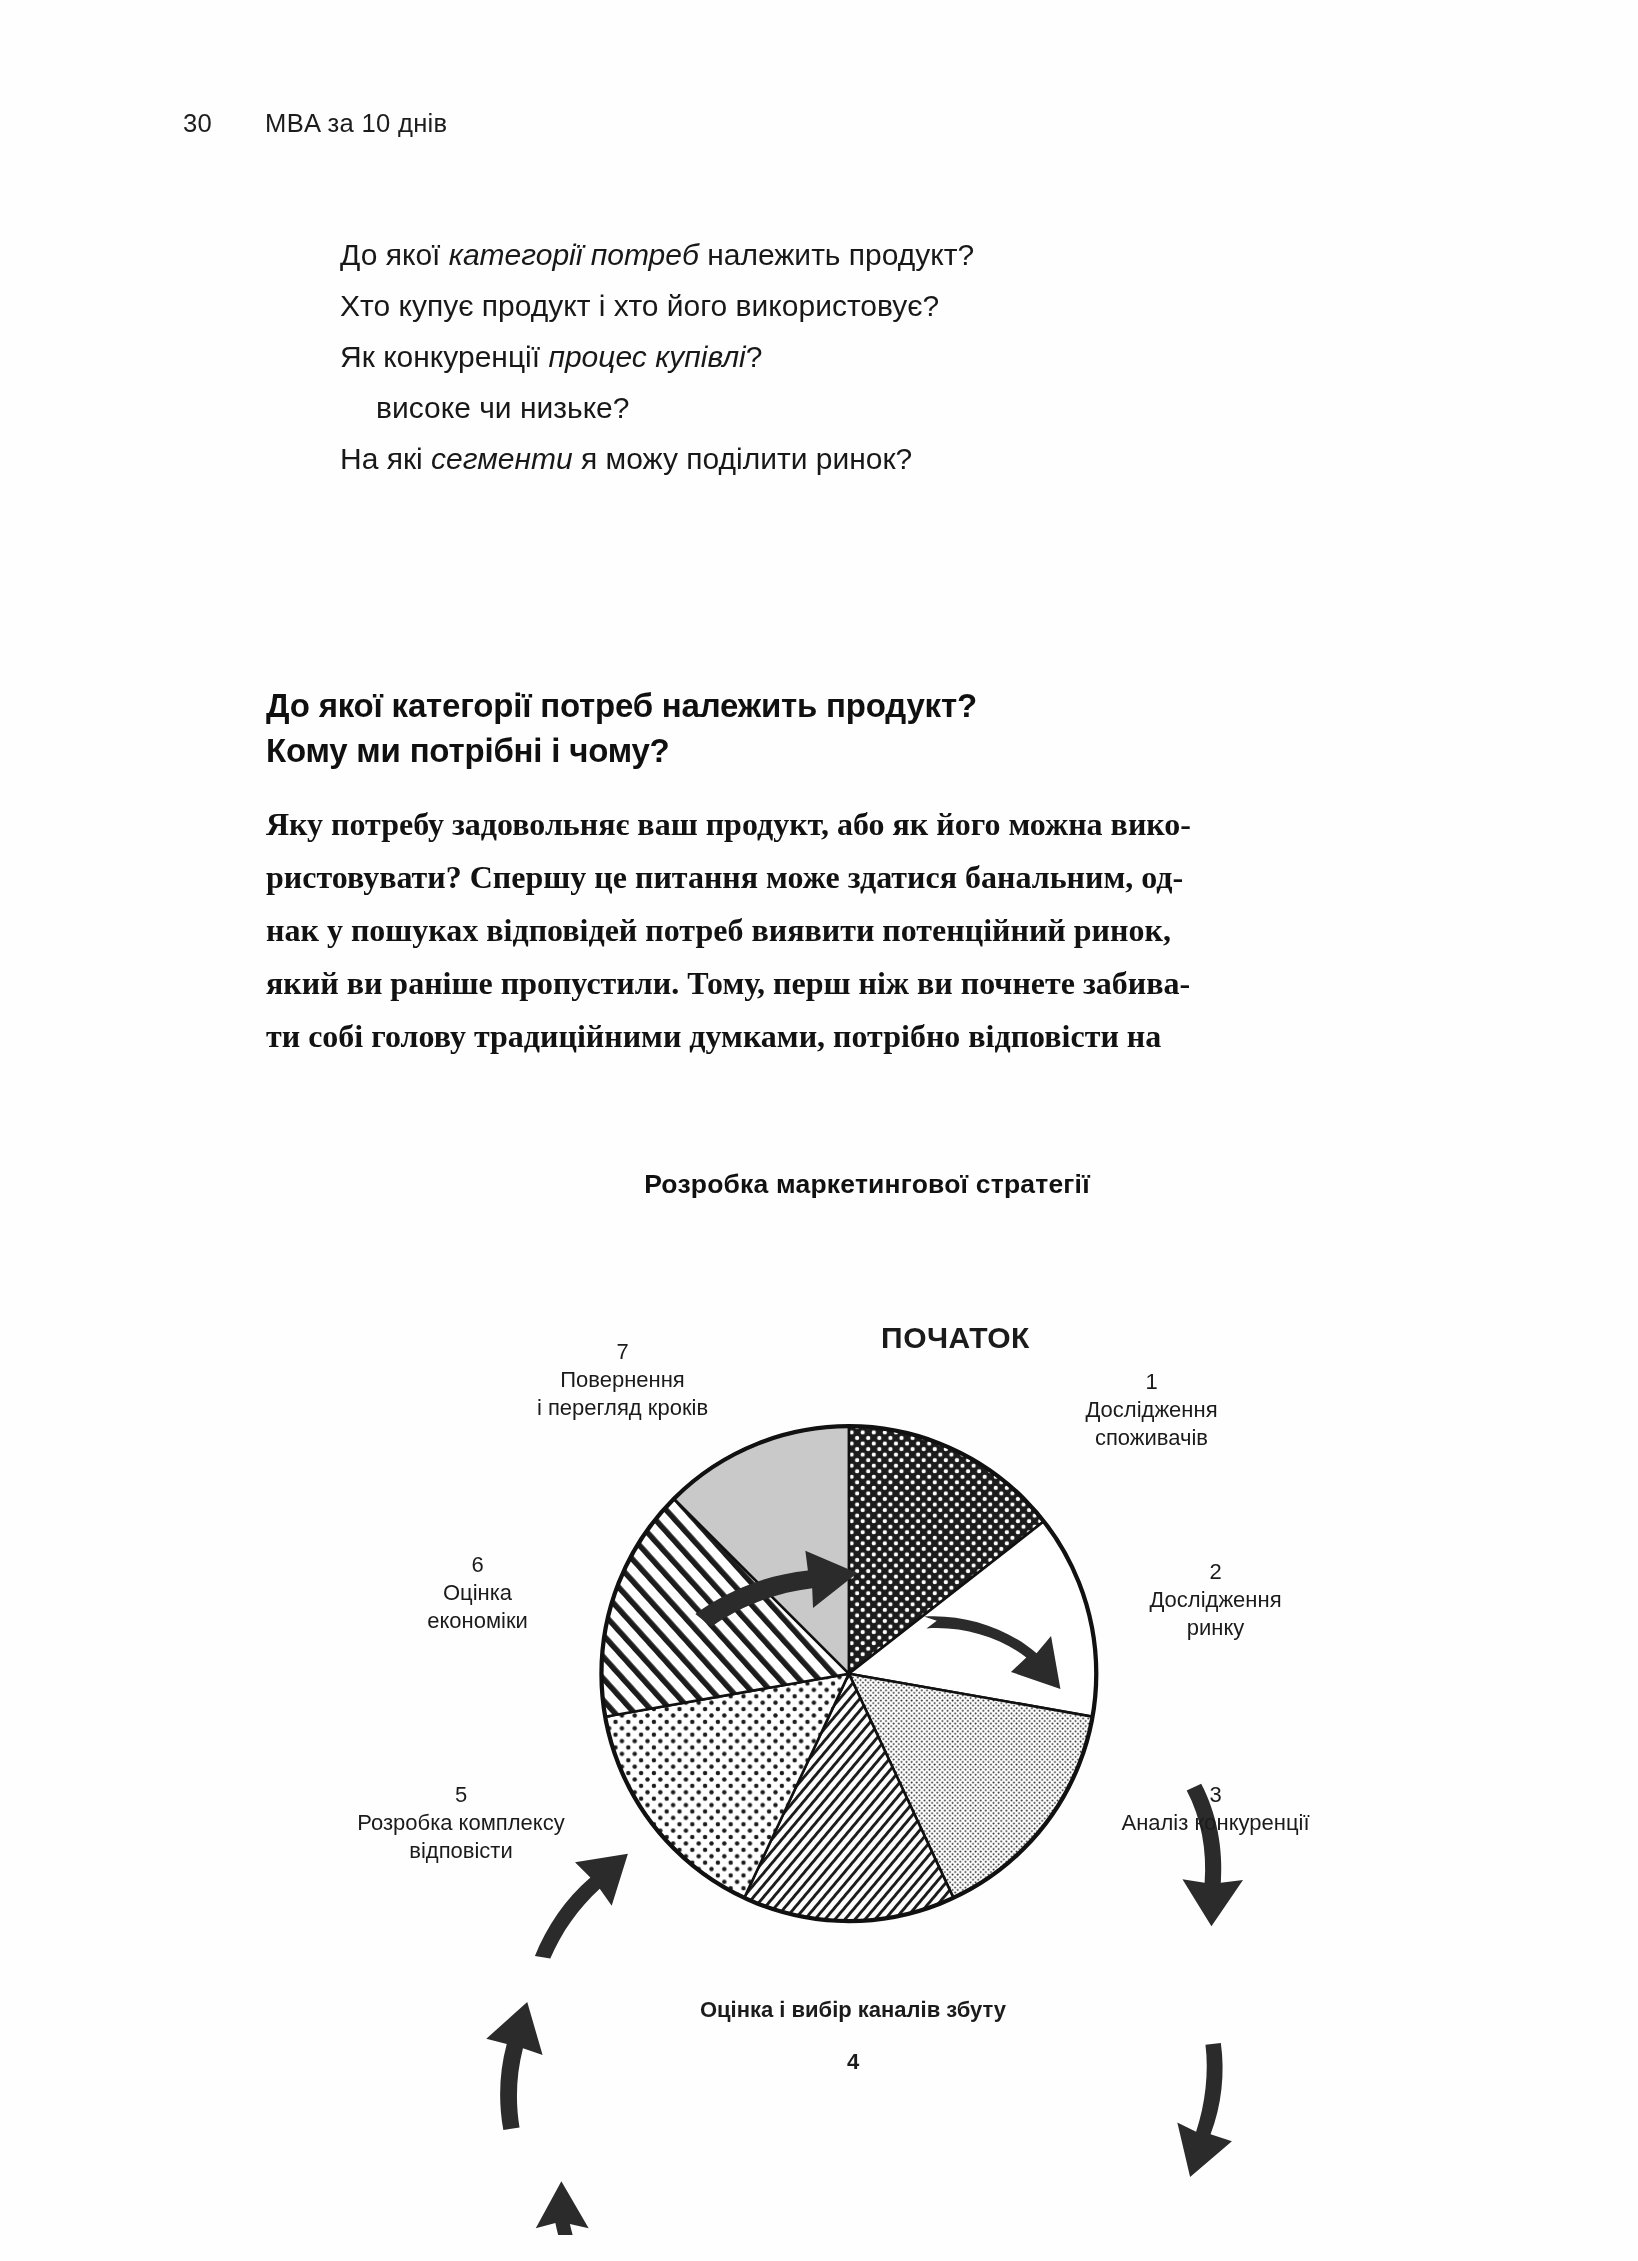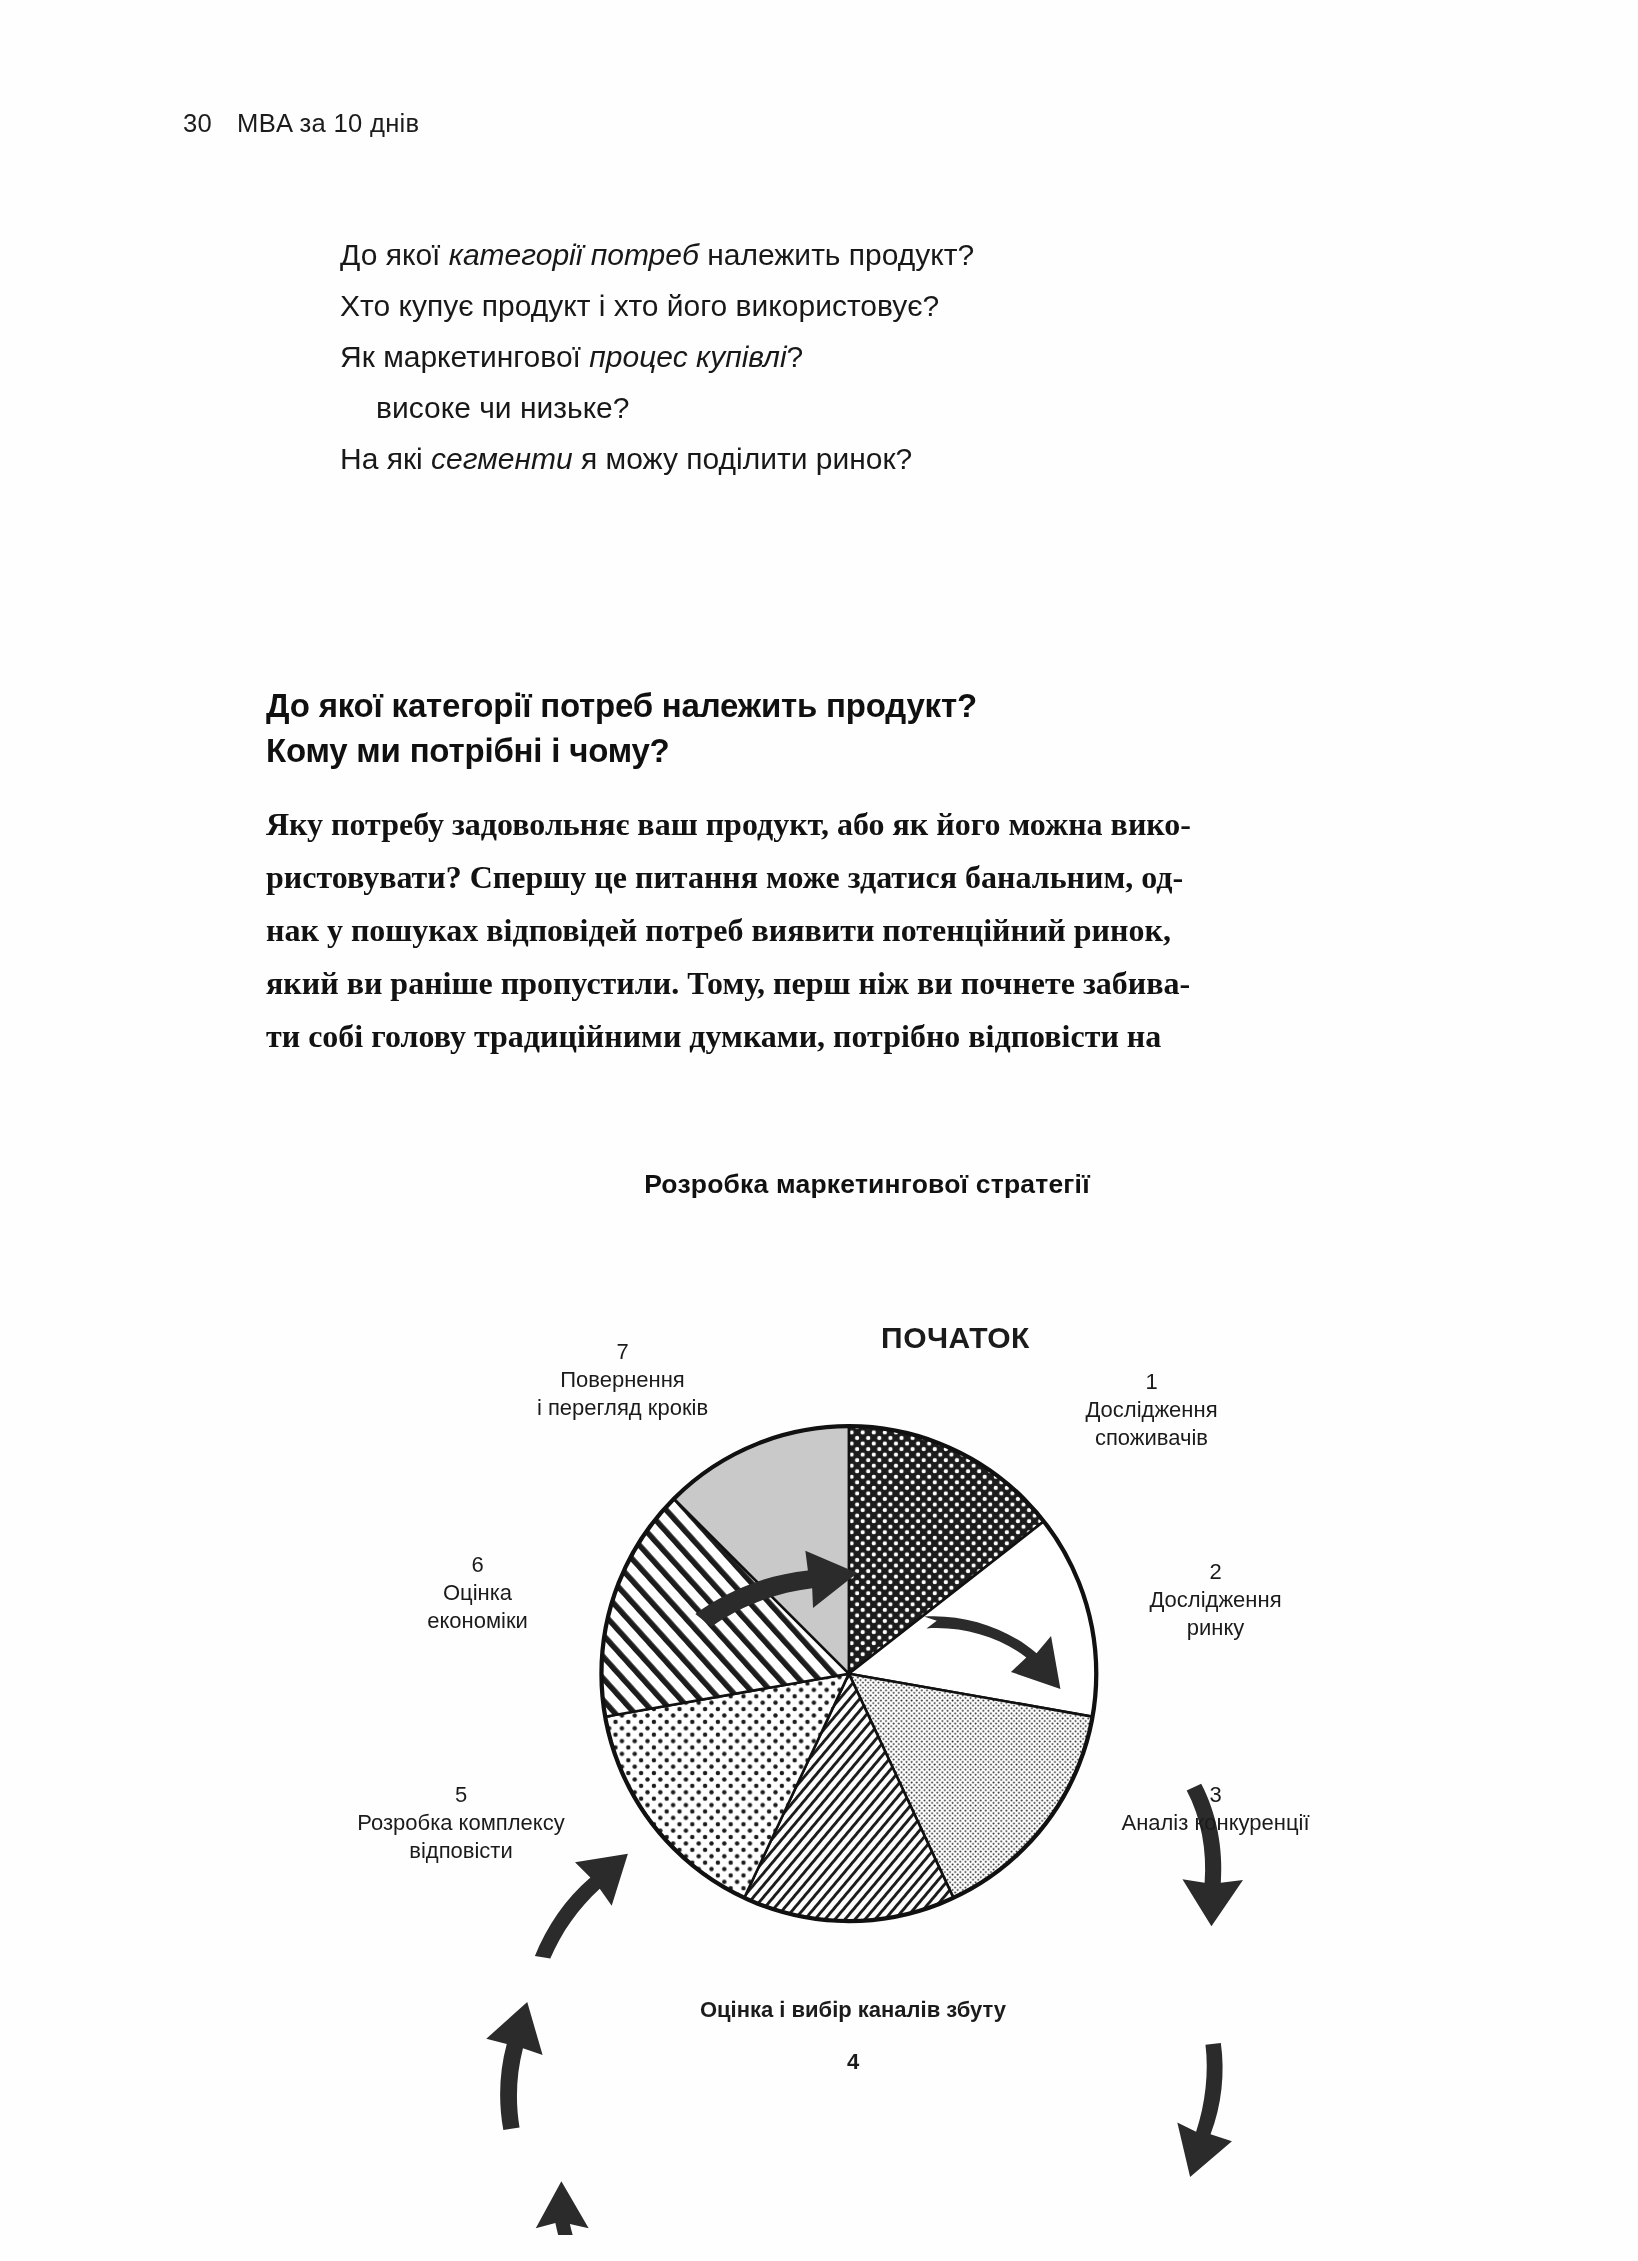--- a/index.html
+++ b/index.html
@@ -22,21 +22,21 @@
     background: #fefefe;
   }
 
   
   .running-head {
     position: absolute;
     left: 183px;
     top: 109px;
     display: flex;
     align-items: baseline;
-    gap: 25px;
+    gap: 53px;
     font-size: 25.6px;
     font-weight: 400;
     letter-spacing: 0.3px;
     color: #1c1c1c;
   }
 
   
   .question-list {
     position: absolute;
     left: 340px;
@@ -150,21 +150,21 @@
   </div>
 
   <div class="question-list">
     <div class="question-line">
       <span>До якої </span><i>категорії потреб</i><span> належить продукт?</span>
     </div>
     <div class="question-line">
       <span>Хто купує продукт і хто його використовує?</span><i></i><span></span>
     </div>
     <div class="question-line">
-      <span>Як маркетингової </span><i>процес купівлі</i><span>?</span>
+      <span>Як конкуренції </span><i>процес купівлі</i><span>?</span>
     </div>
     <div class="question-line indent">
       <span>високе чи низьке?</span><i></i><span></span>
     </div>
     <div class="question-line">
       <span>На які </span><i>сегменти</i><span> я можу поділити ринок?</span>
     </div>
   </div>
 
   <div class="section-heading">

